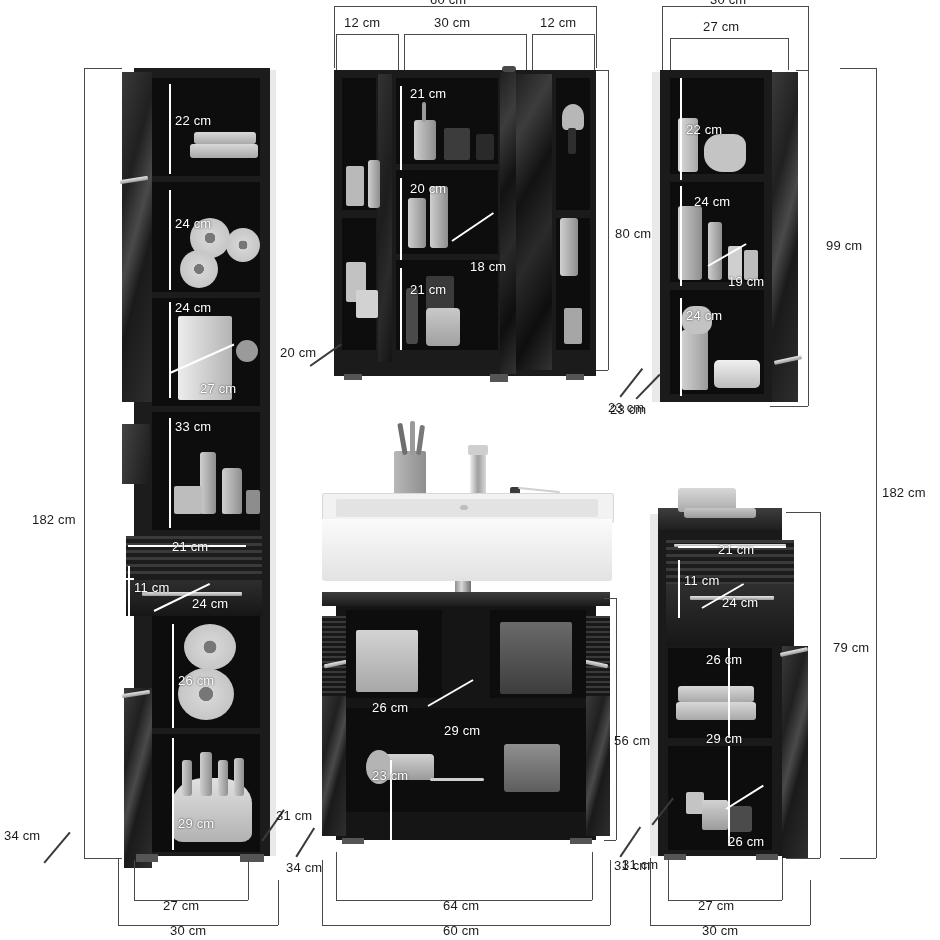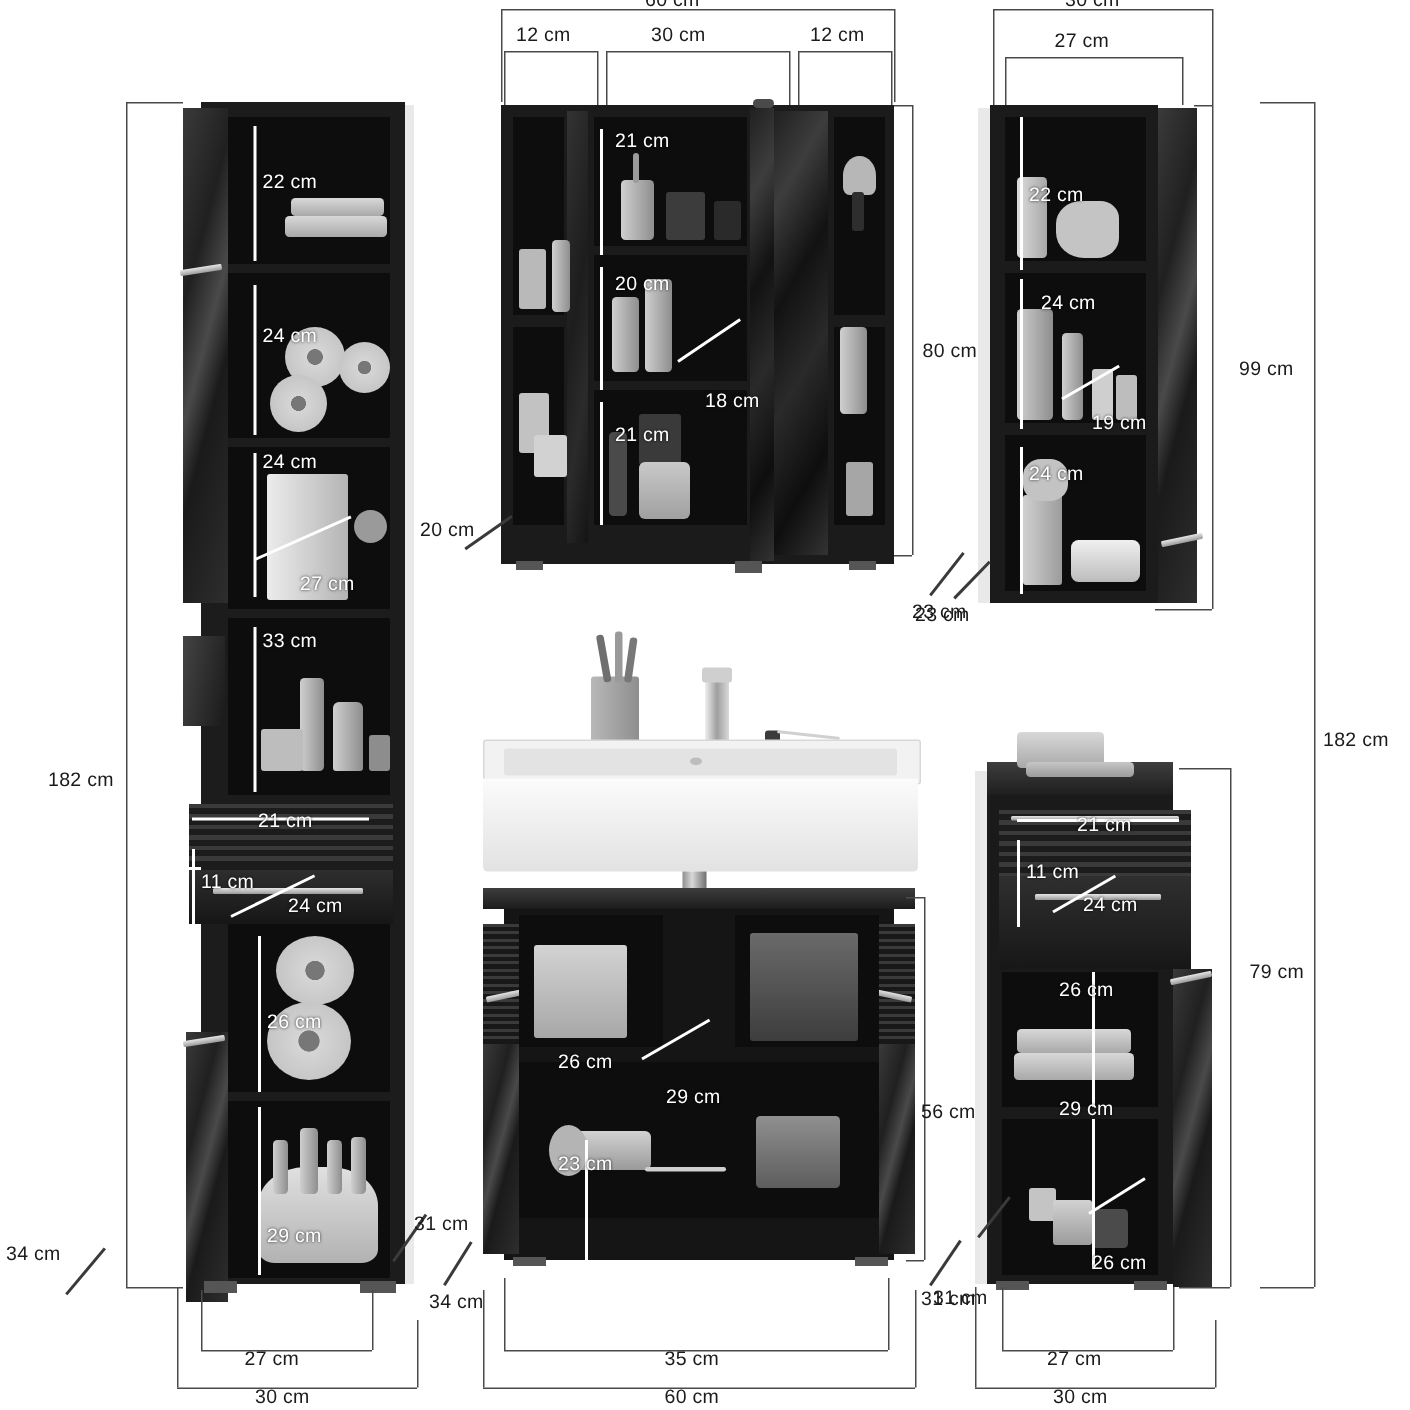--- a/index.html
+++ b/index.html
@@ -351,21 +351,21 @@
   <div class="lbl" style="left:276px;top:808px;">31 cm</div>
   <div class="arrow-d diag" style="left:296px;top:856px;width:34px;transform:rotate(-58deg);"></div>
   <div class="lbl" style="left:286px;top:860px;">34 cm</div>
 
   <div class="arrow-d diag" style="left:620px;top:856px;width:36px;transform:rotate(-56deg);"></div>
   <div class="lbl" style="left:614px;top:858px;">31 cm</div>
 
   <div class="dimline h" style="left:336px;top:900px;width:256px;"></div>
   <div class="tick" style="left:336px;top:852px;height:48px;"></div>
   <div class="tick" style="left:592px;top:852px;height:48px;"></div>
-  <div class="lbl" style="left:443px;top:898px;">35 cm</div>
+  <div class="lbl" style="left:443px;top:898px;">64 cm</div>
 
   <div class="dimline h" style="left:322px;top:925px;width:288px;"></div>
   <div class="tick" style="left:322px;top:860px;height:65px;"></div>
   <div class="tick" style="left:610px;top:860px;height:65px;"></div>
   <div class="lbl" style="left:443px;top:923px;">60 cm</div>
 
   <div class="cab" style="left:650px;top:488px;width:160px;height:370px;">
 
     <div class="wallshadow" style="left:0;top:26px;width:10px;height:342px;background:#e9e9e9;"></div>
 

